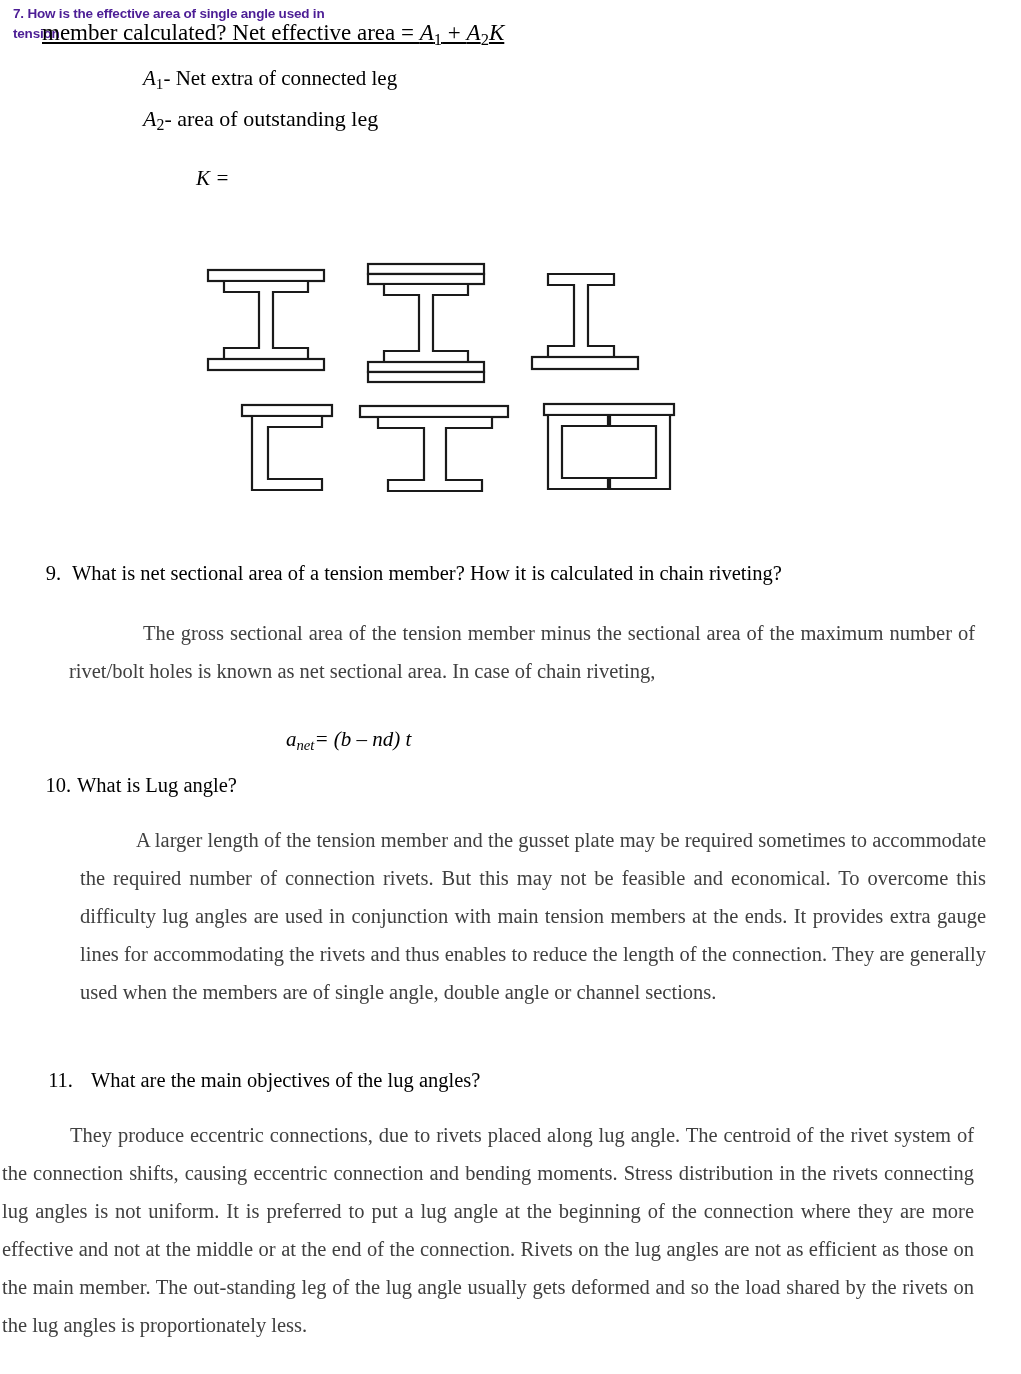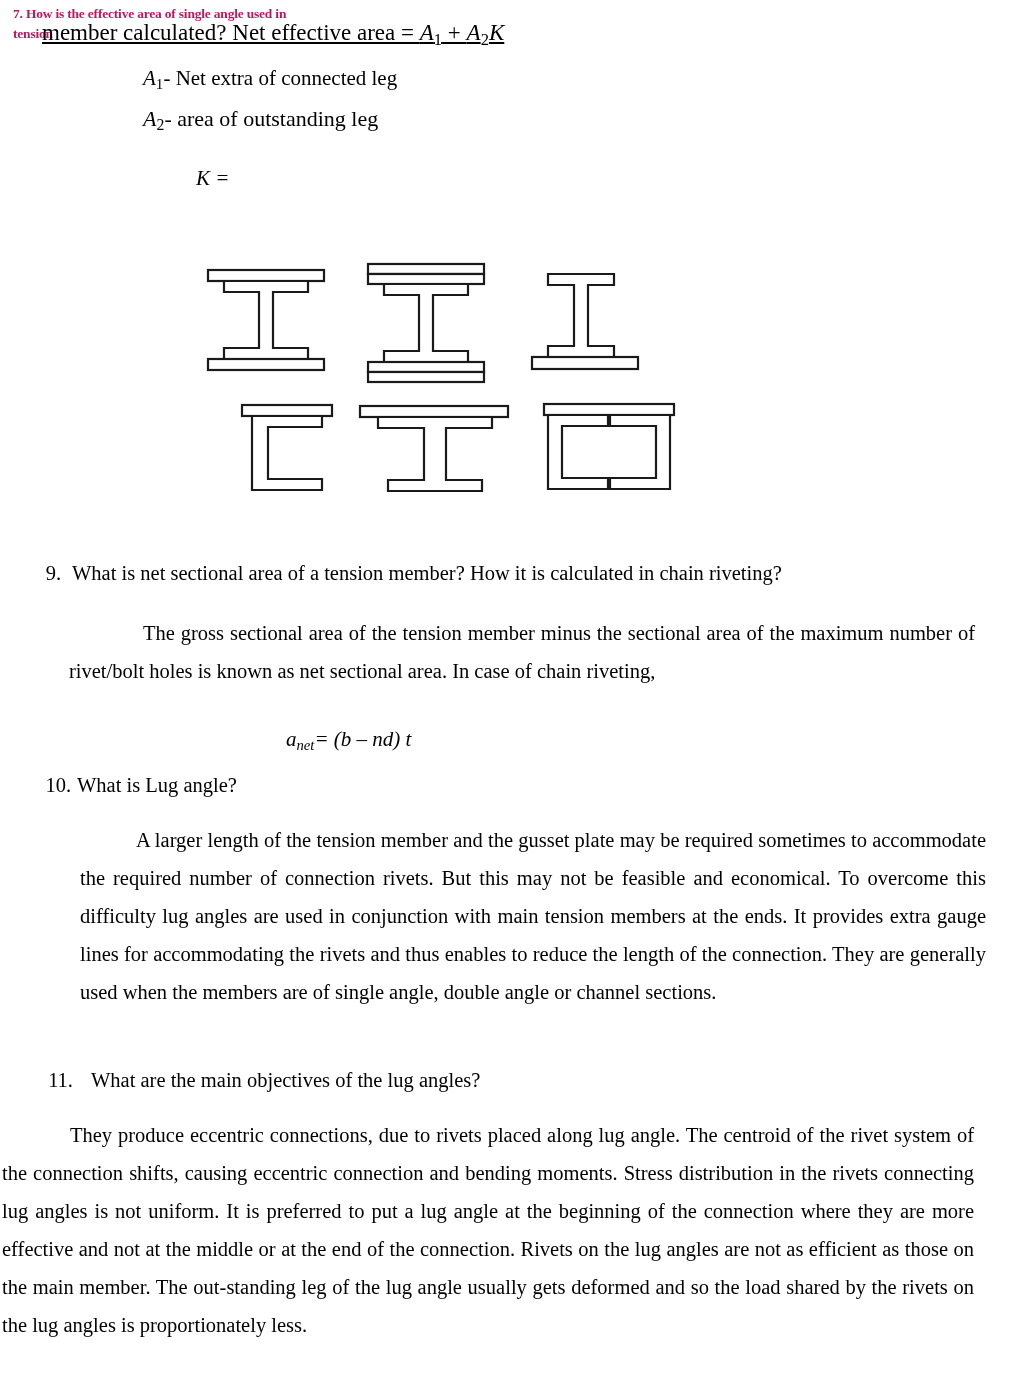--- a/index.html
+++ b/index.html
@@ -22,26 +22,26 @@
   }
 
   
   #q7-block {
     position: absolute;
     left: 0px;
     top: 6px;
     width: 1021px;
   }
   .q7-sans {
-    font-family: Liberation Serif, serif;
+    font-family: Liberation Sans, sans-serif;
     font-weight: bold;
     font-size: 13.5px;
     letter-spacing: -0.2px;
     line-height: 15px;
-    color: #be185d;
+    color: #4c1d95;
   }
   #q7-line1 {
     position: absolute;
     left: 13px;
     top: 0px;
     white-space: nowrap;
   }
   #q7-line2-sans {
     position: absolute;
     left: 13px;
@@ -153,21 +153,21 @@
   #q11-head { left: 37px; top: 1067px; }
   #q11-head .qnum { width: 36px; margin-right: 18px; }
 
   
   .para {
     position: absolute;
     font-size: 20.5px;
     line-height: 38px;
     text-align: justify;
     text-justify: inter-word;
-    color: #000000;
+    color: #404040;
   }
   #q9-para {
     left: 69px;
     top: 614px;
     width: 906px;
     text-indent: 74px;
   }
   #q10-para {
     left: 80px;
     top: 821px;

